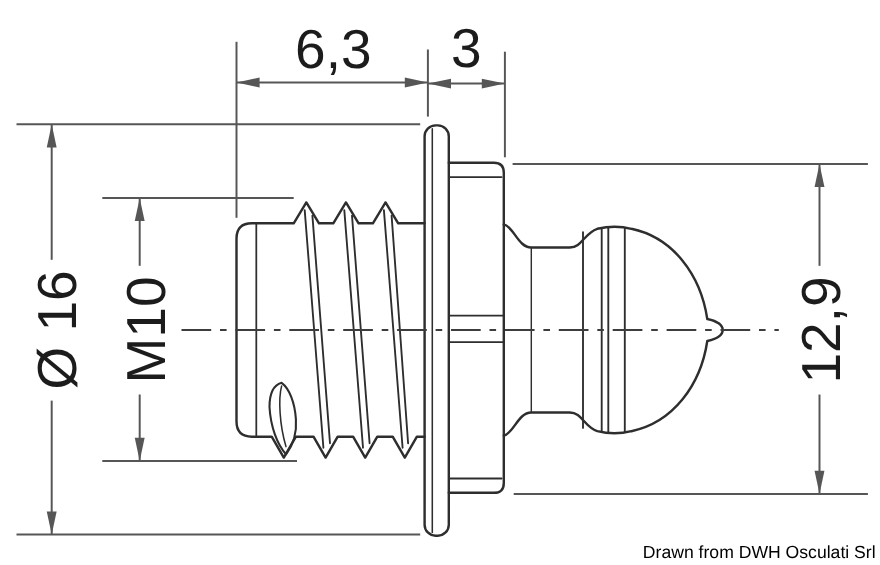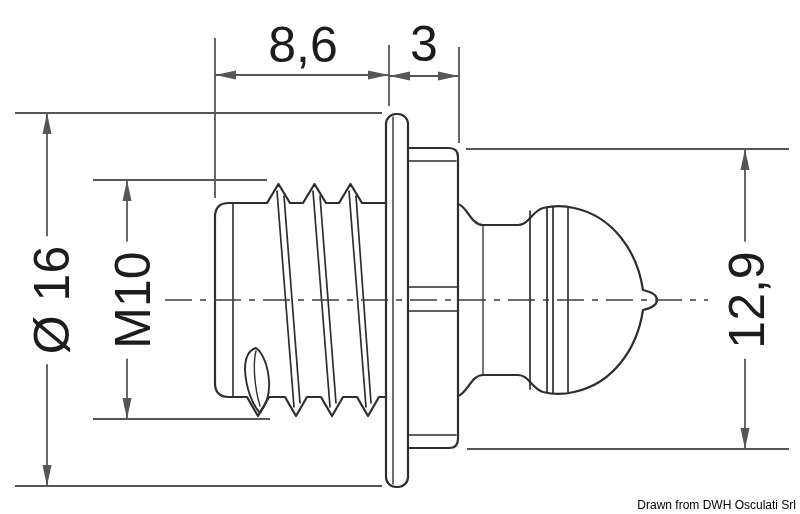--- a/index.html
+++ b/index.html
@@ -23,21 +23,21 @@
   }
   .dim-label.vertical {
     transform: translate(-50%, -50%) rotate(-90deg);
     background: #ffffff;
     padding: 2px 10px;
   }
   .credit {
     position: absolute;
     right: 4px;
     bottom: 2px;
-    font-size: 12px;
+    font-size: 16px;
     color: #000000;
     margin-top: 20px;
   }
 </style>
 </head>
 <body>
 
 <div class="stage">
 
   <svg width="800" height="514" viewBox="0 0 800 514">
@@ -135,21 +135,21 @@
       <g>
         <path d="M 466,149 L 789,149"></path>
         <path d="M 467,449 L 789,449"></path>
         <path d="M 745,149 L 745,449"></path>
         <polygon fill="#565656" stroke="none" points="745,149 740.5,170 749.5,170"></polygon>
         <polygon fill="#565656" stroke="none" points="745,449 740.5,428 749.5,428"></polygon>
       </g>
     </g>
   </svg>
 
-  <div class="dim-label" style="left:303px; top:45px;">8,6</div>
+  <div class="dim-label" style="left:303px; top:45px;">6,3</div>
 
   <div class="dim-label" style="left:424px; top:44px;">3</div>
 
   <div class="dim-label vertical" style="left:52px; top:300px;">Ø 16</div>
 
   <div class="dim-label vertical" style="left:133px; top:300px;">M10</div>
 
   <div class="dim-label vertical" style="left:747px; top:300px;">12,9</div>
 
   <div class="credit">Drawn from DWH Osculati Srl</div>

